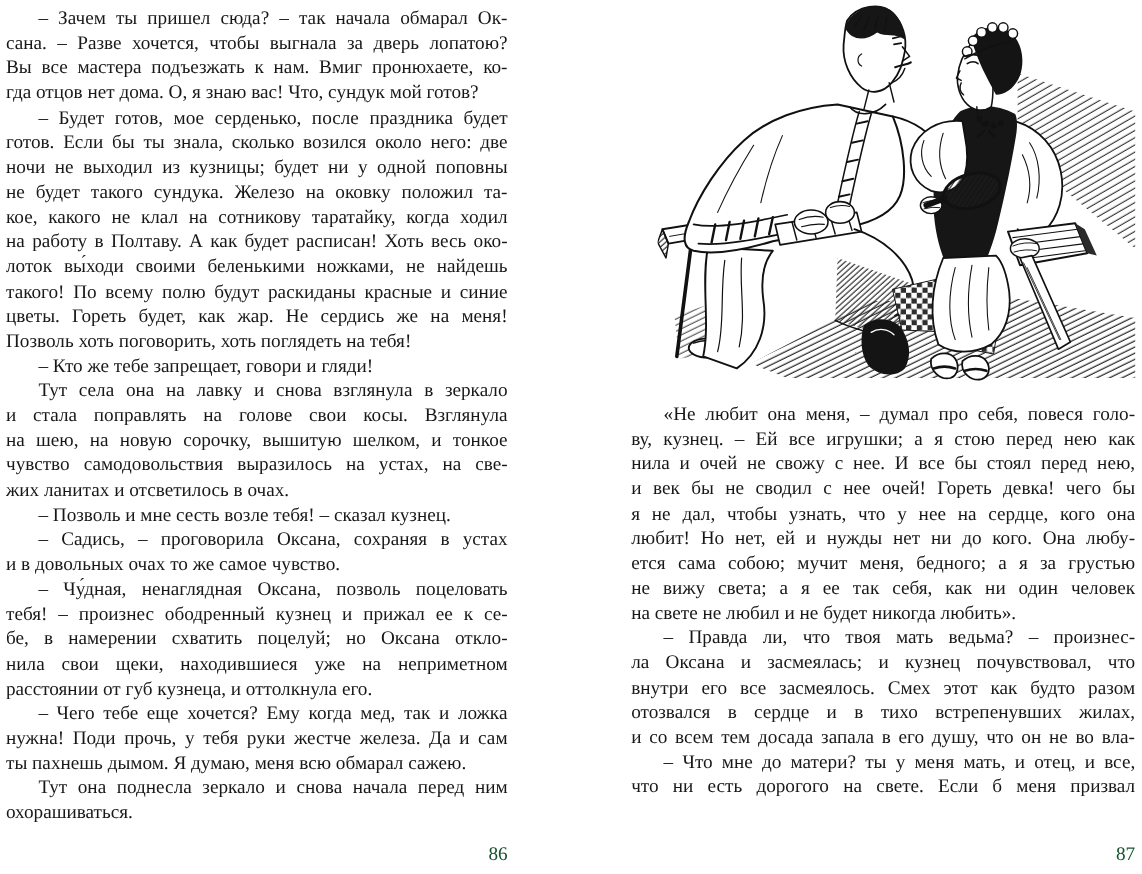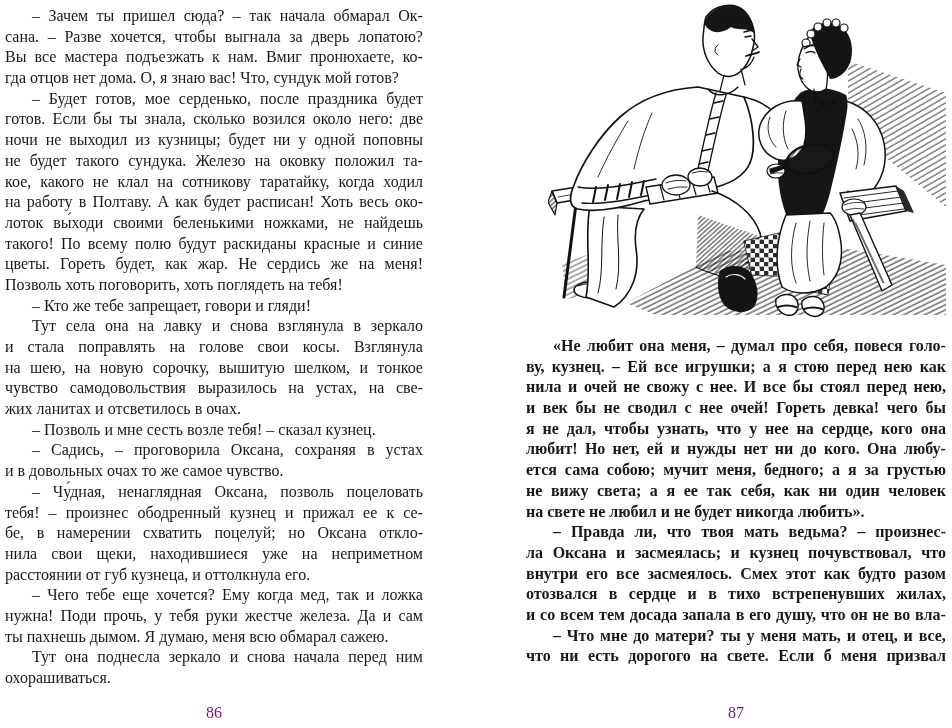--- a/index.html
+++ b/index.html
@@ -7,31 +7,31 @@
     width:952px;height:728px;position:relative;overflow:hidden;
     background:#ffffff;
     font-family:"Liberation Serif","DejaVu Serif",serif;
     color:#181818;
   }
   .page-col{position:absolute;top:0;}
   #left-col{left:5px;width:418px;}
   #right-col{left:526px;width:420px;}
   .text-block{position:absolute;width:100%;}
   #left-lines{top:6px;}
-  #right-lines{top:336px;font-weight:bold;}
+  #right-lines{top:336px;}
   .line{
     display:flex;justify-content:space-between;align-items:baseline;
     height:20.7px;line-height:20.7px;font-size:16px;letter-spacing:0;
   }
   .line span{white-space:pre;}
   .line.indent{padding-left:27px;}
   .line.last{display:block;white-space:nowrap;}
   .pagenum{
-    position:absolute;top:703px;width:100%;text-align:center;
-    font-size:16px;line-height:20px;color:#701a75;
+    position:absolute;top:703px;width:100%;text-align:right;
+    font-size:16px;line-height:20px;color:#14532d;
   }
   #illustration-wrap{position:absolute;left:548px;top:1px;width:402px;height:318px;}
   svg{display:block;}
 </style>
 </head>
 <body>
 
 <div class="page-col" id="left-col">
   <div class="text-block" id="left-lines">
       <div class="line indent">

